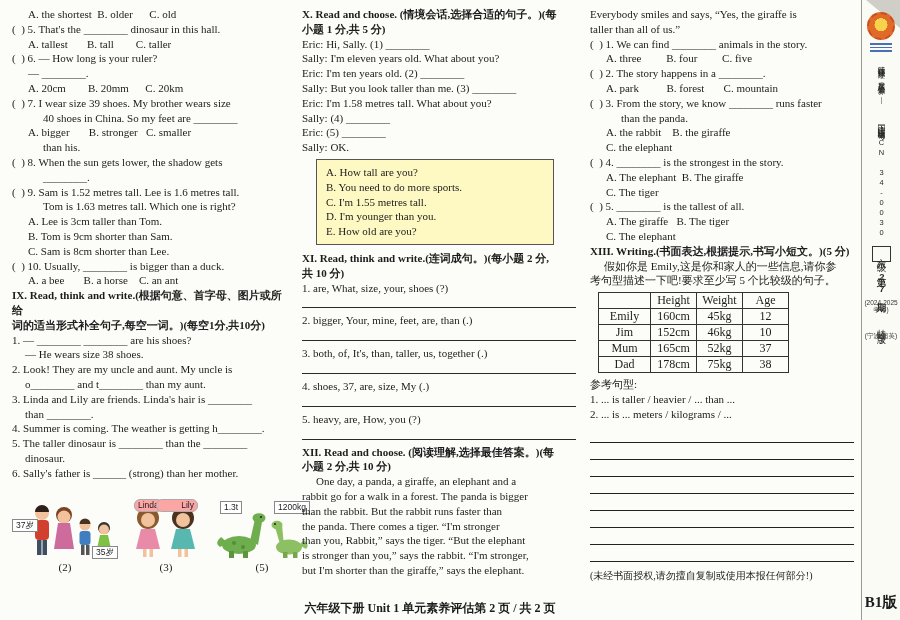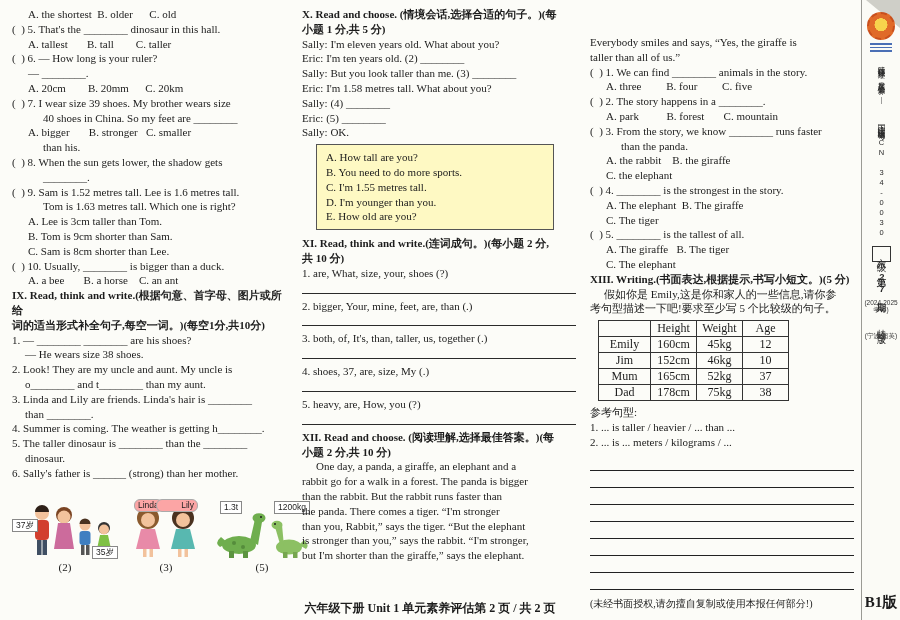--- a/index.html
+++ b/index.html
@@ -6,21 +6,21 @@
   html, body { margin: 0; }
   body { width: 900px; height: 620px; background: #ffffff; }
   .page {
     position: relative; width: 900px; height: 620px;
     background: #fcfcf8; overflow: hidden;
     font-family: "Liberation Serif", serif; color: #1c1c1c;
   }
   .col { position: absolute; top: 7px; }
   .col-left  { left: 12px;  width: 280px; }
   .col-mid   { left: 302px; width: 274px; }
-  .col-right { left: 590px; width: 264px; margin-top: 28px; }
+  .col-right { left: 590px; width: 264px; }
 
   .ln { font-size: 11px; line-height: 14.8px; white-space: pre-wrap; }
   .sec { font-weight: bold; }
   .opt { padding-left: 16px; }
   .cont { padding-left: 31px; }
   .numcont { padding-left: 13px; }
   .pind { padding-left: 14px; }
   .blank { height: 12px; border-bottom: 1px solid #2a2a2a; margin: 1px 0 5px 0; }
 
   .answer-box {
@@ -201,20 +201,21 @@
       </div>
 
     </div>
   </div>
 
   <div class="col col-mid">
     <div>
 
     <div class="ln sec">X. Read and choose. (情境会话,选择合适的句子。)(每</div>
         <div class="ln sec">小题 1 分,共 5 分)</div>
+        <div class="ln">Eric: Hi, Sally. (1) ________</div>
         <div class="ln">Sally: I'm eleven years old. What about you?</div>
         <div class="ln">Eric: I'm ten years old. (2) ________</div>
         <div class="ln">Sally: But you look taller than me. (3) ________</div>
         <div class="ln">Eric: I'm 1.58 metres tall. What about you?</div>
         <div class="ln">Sally: (4) ________</div>
         <div class="ln">Eric: (5) ________</div>
         <div class="ln">Sally: OK.</div>
       </div>
     <div class="answer-box">
 

